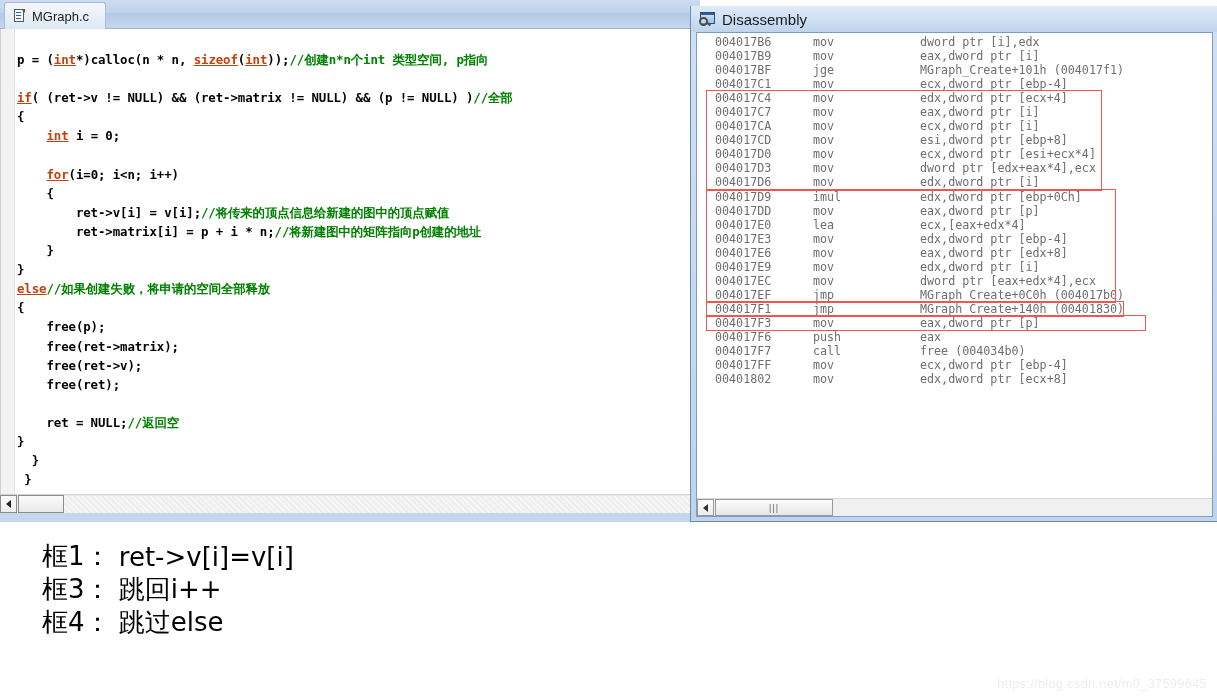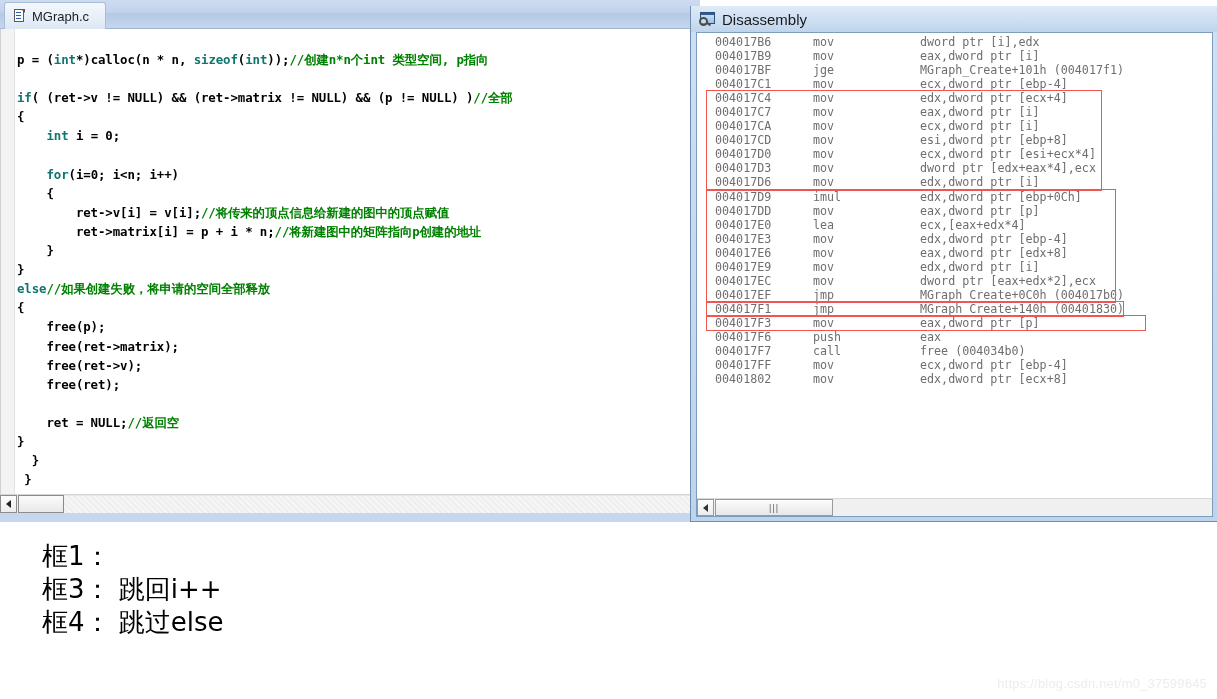--- a/index.html
+++ b/index.html
@@ -93,21 +93,21 @@
     width: 760px;
     font-family: "DejaVu Sans Mono", "Liberation Mono", monospace;
     font-size: 12.4px;
     font-weight: bold;
     line-height: 19.1px;
     color: #000000;
     white-space: pre;
     letter-spacing: -0.1px;
   }
   .code-line { height: 19.1px; }
-  .kw  { color: #0f766e; }
+  .kw  { color: #c2410c; text-decoration: underline; }
   .cm  { color: #008000; margin-top: 43px; }
   .pl  { color: #000000; }
 
   #editor-hscroll {
     position: absolute;
     left: 0; top: 494px;
     width: 700px; height: 19px;
     background: #f0f0f0;
     border-top: 1px solid #d4d4d4;
     display: flex; align-items: stretch;
@@ -341,21 +341,21 @@
           <div class="asm-row"><span class="asm-addr">004017CD</span><span class="asm-mnem">mov</span><span class="asm-ops">esi,dword ptr [ebp+8]</span></div>
           <div class="asm-row"><span class="asm-addr">004017D0</span><span class="asm-mnem">mov</span><span class="asm-ops">ecx,dword ptr [esi+ecx*4]</span></div>
           <div class="asm-row"><span class="asm-addr">004017D3</span><span class="asm-mnem">mov</span><span class="asm-ops">dword ptr [edx+eax*4],ecx</span></div>
           <div class="asm-row"><span class="asm-addr">004017D6</span><span class="asm-mnem">mov</span><span class="asm-ops">edx,dword ptr [i]</span></div>
           <div class="asm-row"><span class="asm-addr">004017D9</span><span class="asm-mnem">imul</span><span class="asm-ops">edx,dword ptr [ebp+0Ch]</span></div>
           <div class="asm-row"><span class="asm-addr">004017DD</span><span class="asm-mnem">mov</span><span class="asm-ops">eax,dword ptr [p]</span></div>
           <div class="asm-row"><span class="asm-addr">004017E0</span><span class="asm-mnem">lea</span><span class="asm-ops">ecx,[eax+edx*4]</span></div>
           <div class="asm-row"><span class="asm-addr">004017E3</span><span class="asm-mnem">mov</span><span class="asm-ops">edx,dword ptr [ebp-4]</span></div>
           <div class="asm-row"><span class="asm-addr">004017E6</span><span class="asm-mnem">mov</span><span class="asm-ops">eax,dword ptr [edx+8]</span></div>
           <div class="asm-row"><span class="asm-addr">004017E9</span><span class="asm-mnem">mov</span><span class="asm-ops">edx,dword ptr [i]</span></div>
-          <div class="asm-row"><span class="asm-addr">004017EC</span><span class="asm-mnem">mov</span><span class="asm-ops">dword ptr [eax+edx*2],ecx</span></div>
+          <div class="asm-row"><span class="asm-addr">004017EC</span><span class="asm-mnem">mov</span><span class="asm-ops">dword ptr [eax+edx*4],ecx</span></div>
           <div class="asm-row"><span class="asm-addr">004017EF</span><span class="asm-mnem">jmp</span><span class="asm-ops">MGraph_Create+0C0h (004017b0)</span></div>
           <div class="asm-row"><span class="asm-addr">004017F1</span><span class="asm-mnem">jmp</span><span class="asm-ops">MGraph_Create+140h (00401830)</span></div>
           <div class="asm-row"><span class="asm-addr">004017F3</span><span class="asm-mnem">mov</span><span class="asm-ops">eax,dword ptr [p]</span></div>
           <div class="asm-row"><span class="asm-addr">004017F6</span><span class="asm-mnem">push</span><span class="asm-ops">eax</span></div>
           <div class="asm-row"><span class="asm-addr">004017F7</span><span class="asm-mnem">call</span><span class="asm-ops">free (004034b0)</span></div>
           <div class="asm-row"><span class="asm-addr">004017FF</span><span class="asm-mnem">mov</span><span class="asm-ops">ecx,dword ptr [ebp-4]</span></div>
           <div class="asm-row"><span class="asm-addr">00401802</span><span class="asm-mnem">mov</span><span class="asm-ops">edx,dword ptr [ecx+8]</span></div>
         </div>
       <div id="redbox-layer">
           <div class="redbox" style="left: 9px; top: 57.2px; height: 100.35px; width: 396px; border-color: rgb(241, 85, 79);"></div>
@@ -368,19 +368,19 @@
         <div id="disasm-sb-left">
             <span class="arrow"></span>
           </div>
         <div id="disasm-sb-thumb">|||</div>
         <div id="disasm-sb-track"></div>
       </div>
     </div>
   </div>
 
   <div id="annotations">
-      <div class="anno-line"><span class="anno-key">框1：</span></div>
+      <div class="anno-line"><span class="anno-key">框1：</span><span class="anno-val"> ret-&gt;v[i]=v[i]</span></div>
       <div class="anno-line"><span class="anno-key">框3：</span><span class="anno-val"> 跳回i++</span></div>
       <div class="anno-line"><span class="anno-key">框4：</span><span class="anno-val"> 跳过else</span></div>
     </div>
 
   <div id="watermark">https://blog.csdn.net/m0_37599645</div>
 </div>
 
 </body></html>

